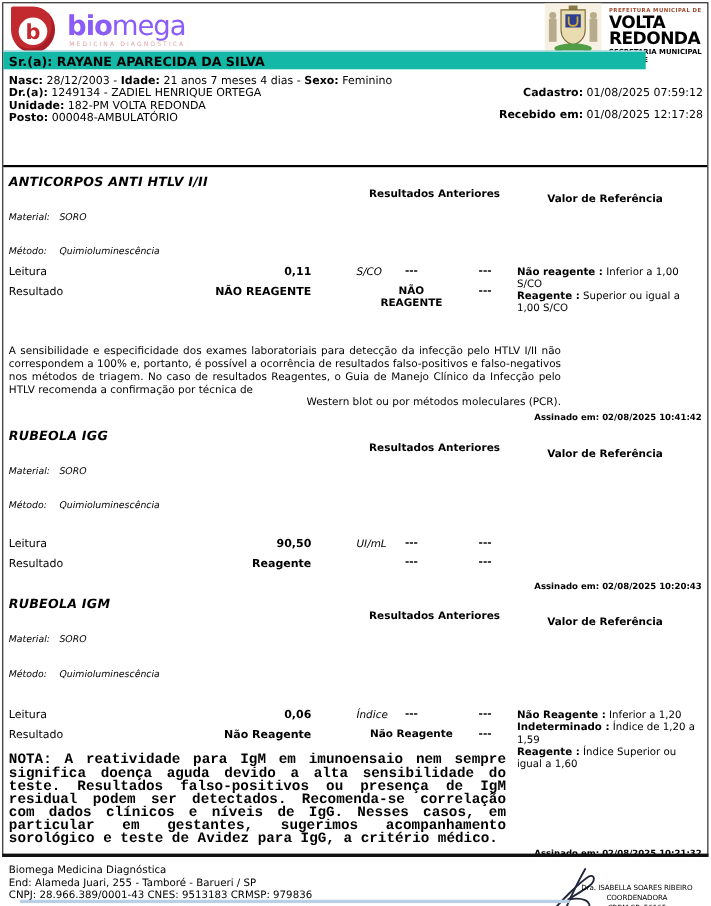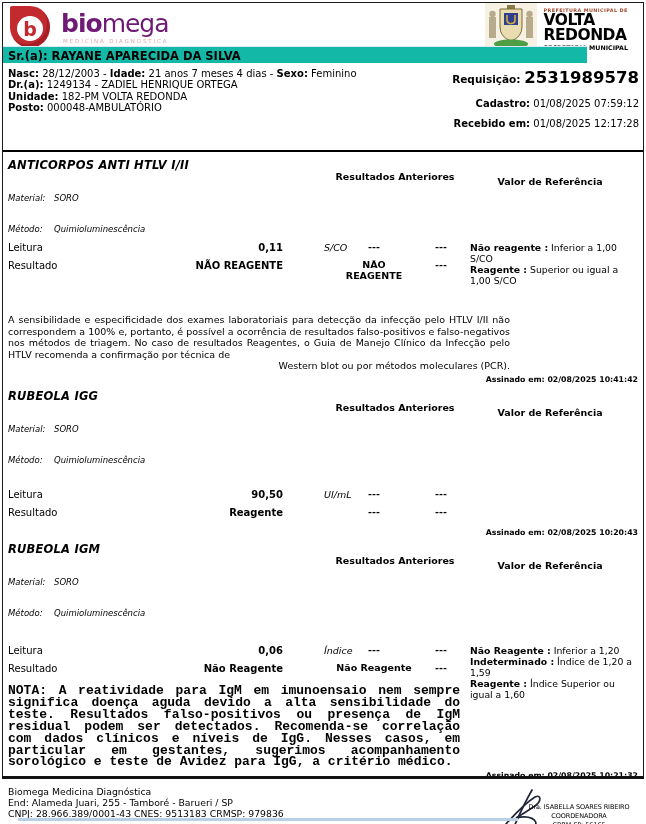--- a/index.html
+++ b/index.html
@@ -10,25 +10,25 @@
   }
   .doc-border { position:absolute; left:2px; top:2px; width:642px; height:777px; border:1px solid #1a1a1a; pointer-events:none; }
   .box-bottom { position:absolute; left:2px; top:776px; width:642px; height:3px; background:#111; }
 
   
   .brand { position:absolute; left:10px; top:6px; display:flex; align-items:center; gap:11px; }
   .drop { width:40px; height:42px; background:#c22a30; border-radius:2px 55% 55% 55%; position:relative;
           box-shadow: inset -3px -4px 0 rgba(110,0,12,.30); }
   .drop-inner { position:absolute; left:7px; top:10px; width:26px; height:25px; background:#fff; border-radius:50%;
                 display:flex; align-items:center; justify-content:center; font-weight:bold; font-size:19px; color:#c22a30; }
-  .brand-name { font-size:25px; color:#701a75; letter-spacing:-1px; line-height:26px; }
+  .brand-name { font-size:25px; color:#8b5cf6; letter-spacing:-1px; line-height:26px; }
   .brand-name .bn-bold { font-weight:bold; }
   .brand-sub { font-size:5.5px; letter-spacing:1.9px; color:#dfa3a8; padding-left:2px; margin-top:1px; }
 
-  .muni { position:absolute; right:18px; top:3px; display:flex; gap:7px; align-items:flex-start;justify-content:space-between; }
+  .muni { position:absolute; right:8px; top:3px; display:flex; gap:7px; align-items:flex-start;justify-content:space-between; }
   .muni-text { padding-top:4px; }
   .muni-line1 { font-size:4.9px; color:#a14a2e; font-weight:bold; letter-spacing:0.4px; }
   .muni-name  { font-size:15.5px; font-weight:800; line-height:14.5px; letter-spacing:-0.5px; }
   .muni-line3 { font-size:6.3px; font-weight:bold; margin-top:2px; }
   .muni-line4 { font-size:6.3px; font-weight:bold; }
 
   .patient-bar { position:absolute; left:3px; top:46px; width:584px; height:17px; background:#14b8a6;
                  border-top:1px solid #dde7f3; font-weight:bold; font-size:11.5px; padding:2px 0 0 5px; }
 
   .patient-info { position:absolute; left:8px; top:68px; font-size:10px; line-height:11.4px; }
@@ -133,23 +133,20 @@
     </div>
     <div>
       <span class="b">Unidade:</span> <span>182-PM VOLTA REDONDA</span>
     </div>
     <div>
       <span class="b">Posto:</span> <span>000048-AMBULATÓRIO</span>
     </div>
   </div>
 
   <div class="req">
-    <div class="req-line1">
-      <span>Requisição:</span> <span class="req-num">2531989578</span>
-    </div>
     <div class="req-line2">
       <span class="b">Cadastro:</span> <span>01/08/2025 07:59:12</span>
     </div>
     <div class="req-line3">
       <span class="b">Recebido em:</span> <span>01/08/2025 12:17:28</span>
     </div>
   </div>
 
   <div class="results">
 

